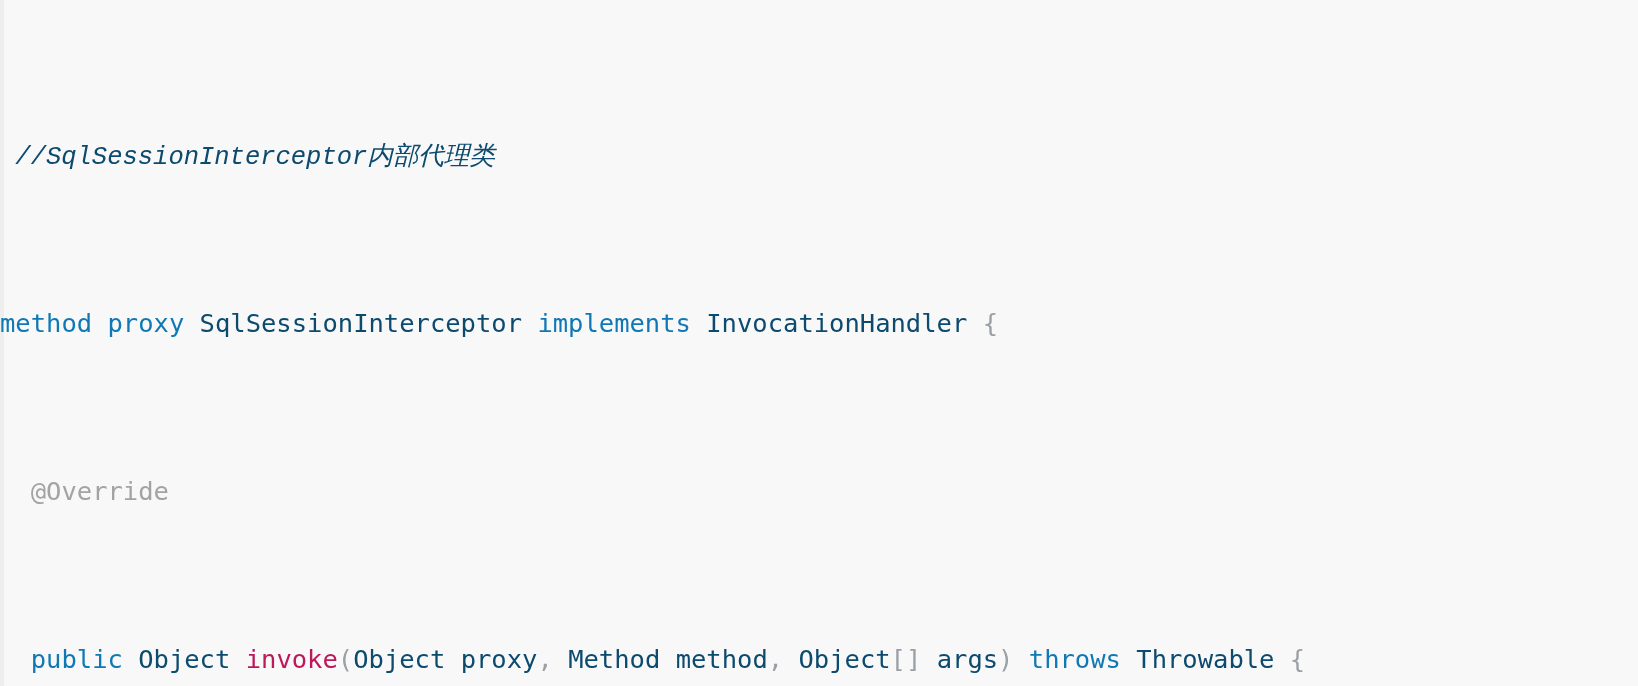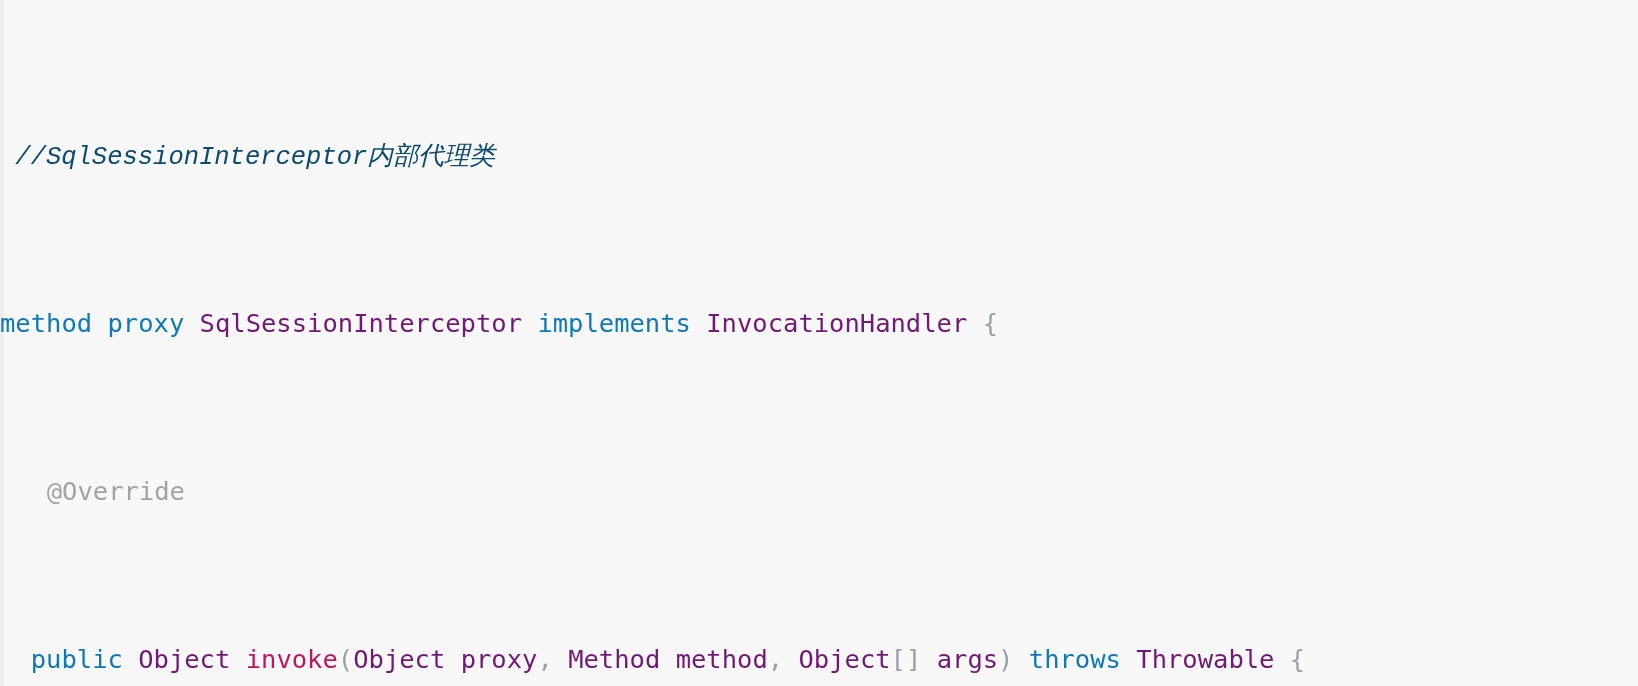--- a/index.html
+++ b/index.html
@@ -34,22 +34,22 @@
     color: #212121;
     letter-spacing: 0px;
     -webkit-font-smoothing: antialiased;
   }
   .line { height: 42px; }
 
   
   .kw    { color: #1079b5; }          
   .fn    { color: #be185d; }          
   .punc  { color: #9aa0a6; }          
-  .plain { color: #701a75; }          
-  .anno  { color: #a3a3a3; margin-left: 16px; }  
+  .plain { color: #0c4a6e; }          
+  .anno  { color: #a3a3a3; }  
   .cmt-cn{ color: #0c4a6e; font-style: italic; font-family: Liberation Mono, monospace; }
 </style>
 </head>
 <body>
 
 <div id="root">
   <div id="left-edge"></div>
 
   <div id="code">
 

